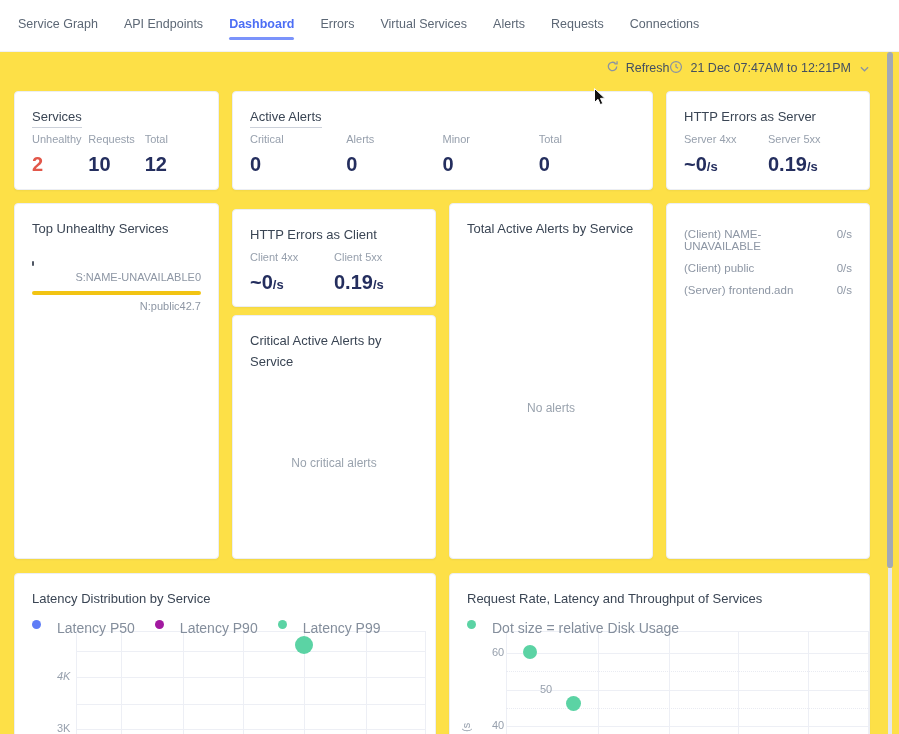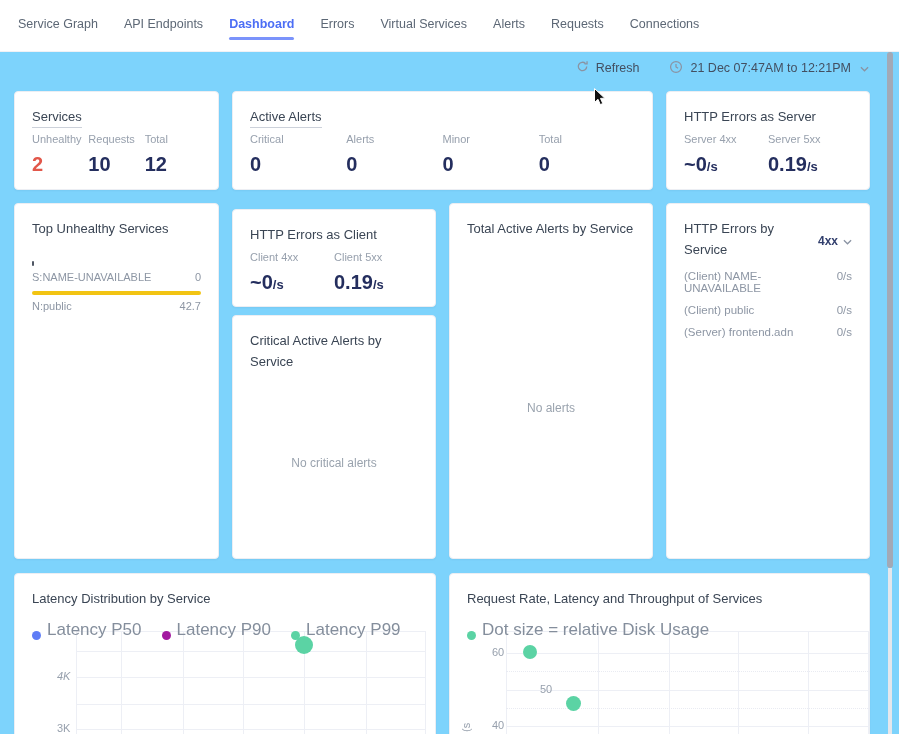--- a/index.html
+++ b/index.html
@@ -1,36 +1,36 @@
 <!DOCTYPE html>
 <html><head>
 <meta charset="utf-8">
 <style>
   * { margin:0; padding:0; box-sizing:border-box; }
   html,body { background:#f4f5f9; }
   #app {
     position:relative; width:899px; height:734px; overflow:hidden;
-    background:#7dd3fc; font-family:"Liberation Sans", sans-serif;
+    background:#fde047; font-family:"Liberation Sans", sans-serif;
   }
   
   .topnav {
     position:absolute; left:0; top:0; width:899px; height:52px;
     background:#ffffff; border-bottom:1px solid #f0f1f5;
     display:flex; align-items:flex-start; padding:17px 0 0 18px; gap:26px;
   }
   .tab { font-size:12.5px; color:#5c6775; cursor:pointer; white-space:nowrap; }
   .tab.active { color:#4c6ef5; font-weight:bold; }
   .tab.active::after {
     content:''; display:block; height:3px; background:#7b93fb;
     border-radius:3px; margin-top:6px;
   }
   
   .toolbar {
     position:absolute; top:52px; right:30px; height:32px;
-    display:flex; align-items:center; gap:30px;
+    display:flex; align-items:center; 
   }
   .tool-btn { display:flex; align-items:center; gap:7px; font-size:12.5px; color:#434f61; cursor:pointer; }
   .chev { margin-left:2px; }
   
   .card {
     position:absolute; background:#ffffff; border:1px solid #eceef3;
     border-radius:4px; box-shadow:0 1px 2px rgba(25,35,70,.05);
     padding:14px 17px;
   }
   .card-title { font-size:13px; color:#3a4554; line-height:21px; }
@@ -38,32 +38,32 @@
   .stats-row { display:flex; margin-top:6px; }
   .stat-label { font-size:11px; color:#97a0ad; }
   .stat-value { font-size:20px; font-weight:bold; color:#242e5e; margin-top:8px; }
   .stat-value .suffix { font-size:13px; }
   .w65 .stat { width:65px; }
   .w101 .stat { width:101px; }
   .w93 .stat { width:93px; }
   
   .tu-list { margin-top:22px; }
   .tu-bar { border-radius:2px; }
-  .tu-row { display:flex; justify-content:space-between; font-size:11px; color:#8d96a4; margin:5px 0 8px 0; }
+  .tu-row { display:flex; justify-content:flex-end; font-size:11px; color:#8d96a4; margin:5px 0 8px 0; }
   
   .hes-head { display:flex; justify-content:space-between; }
   .hes-title { width:118px; }
   .select { display:flex; align-items:center; gap:5px; font-size:12px; font-weight:bold; color:#323f6d; cursor:pointer; margin-top:4px; }
   .hes-rows { margin-top:10px; }
   .hes-row { display:flex; justify-content:space-between; font-size:11.5px; color:#8d96a4; margin-bottom:10px; }
   
   .empty { position:absolute; left:0; width:100%; text-align:center; font-size:12px; color:#9aa3ae; }
   
   .legend-row { display:flex; gap:20px; margin-top:11px; position:relative; z-index:2; }
-  .legend-item { display:flex; align-items:flex-end; gap:6px; font-size:17px; color:#848e9c; cursor:pointer; }
+  .legend-item { display:flex; align-items:flex-start; gap:16px; font-size:14px; color:#848e9c; cursor:pointer; }
   .legend-dot { width:9px; height:9px; border-radius:50%; }
   .chart-plot { position:absolute; left:0; top:0; width:100%; height:100%; }
   .vline { position:absolute; width:1px; background:#edeff5; }
   .hline { position:absolute; height:1px; background:#edeff5; }
   .hline.minor { background:transparent; border-top:1px dotted #e9ebf2; height:0; }
   .ytick { position:absolute; left:0; text-align:right; font-size:11px; color:#97a0ad;padding-left:42px; }
   .chart-dot { position:absolute; border-radius:50%; }
   .ylab { position:absolute; font-size:11px; color:#97a0ad; transform:rotate(-90deg); transform-origin:left top; white-space:nowrap; }
   
   .scroll-thumb { position:absolute; left:887px; top:52px; width:6px; height:516px; background:#a2a9b6; border-radius:3px; }
@@ -226,31 +226,20 @@
     <div class="card-title">Critical Active Alerts by Service</div>
     <div class="empty" style="top:140px;">No critical alerts</div>
   </div>
 
   <div class="card" style="left:449px;top:203px;width:204px;height:356px;">
     <div class="card-title">Total Active Alerts by Service</div>
     <div class="empty" style="top:197px;">No alerts</div>
   </div>
 
   <div class="card" style="left:666px;top:203px;width:204px;height:356px;">
-    <div class="hes-head">
-      <div class="card-title hes-title">HTTP Errors by Service</div>
-      <div class="select">
-        <span>4xx</span>
-        <span>
-          <svg width="9" height="6" viewBox="0 0 10 6">
-              <path d="M1 1l4 4 4-4" fill="none" stroke="#8a93a3" stroke-width="1.4"></path>
-            </svg>
-        </span>
-      </div>
-    </div>
     <div class="hes-rows">
 
         <div class="hes-row">
           <span>(Client) NAME-UNAVAILABLE</span>
           <span>0/s</span>
         </div>
 
         <div class="hes-row">
           <span>(Client) public</span>
           <span>0/s</span>

